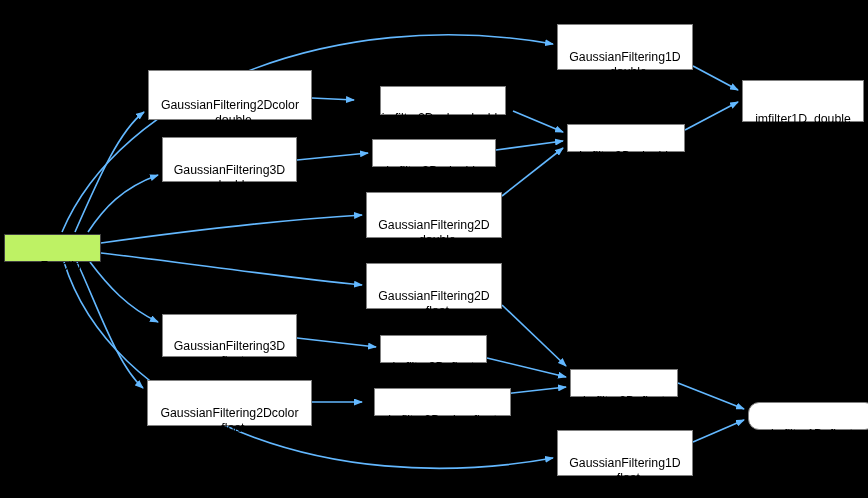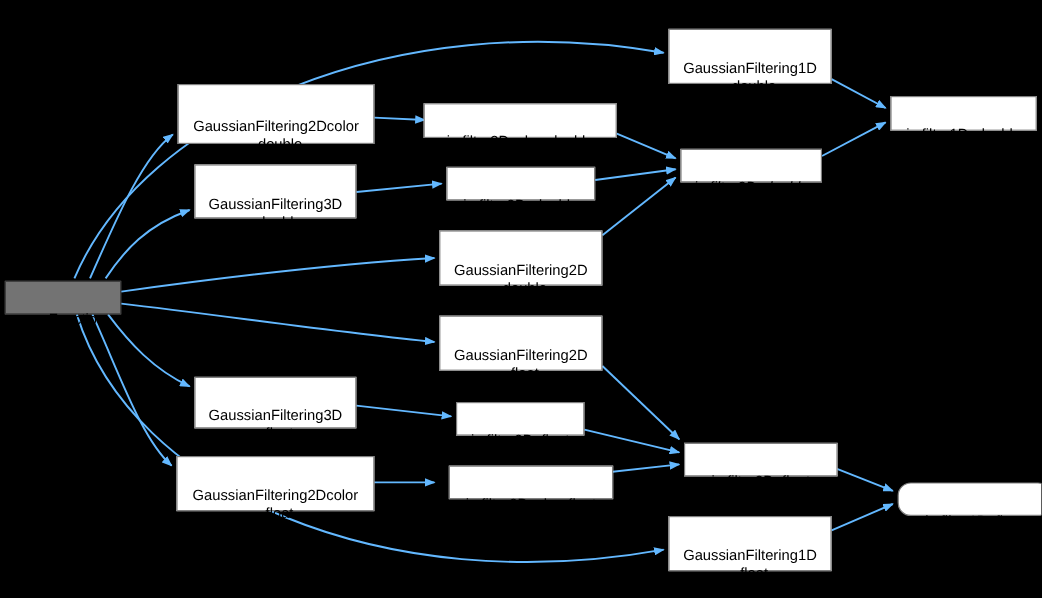--- a/index.html
+++ b/index.html
@@ -35,21 +35,21 @@
     background: #ffffff;
     border: 1px solid #808080;
     color: #000000;
     font-size: 12.3px;
     line-height: 15px;
     letter-spacing: 0px;
     white-space: pre-line;
     z-index: 5;
   }
   .graph-node.root-node {
-    background: #737373;
+    background: #bef264;
     border: 1px solid #404040;
   }
   .node-label {
     display: block;
     padding: 0 4px;
     white-space: pre-line;
     margin-top: 36px;
   }
 </style>
 </head>
@@ -100,23 +100,23 @@
       <div class="graph-node" style="left: 366px; top: 263px; width: 136px; height: 46px;"><span class="node-label">GaussianFiltering2D
 _float</span></div>
       <div class="graph-node" style="left: 162px; top: 314px; width: 135px; height: 43px;"><span class="node-label">GaussianFiltering3D
 _float</span></div>
       <div class="graph-node" style="left: 147px; top: 380px; width: 165px; height: 46px;"><span class="node-label">GaussianFiltering2Dcolor
 _float</span></div>
       <div class="graph-node" style="left: 557px; top: 24px; width: 136px; height: 46px;"><span class="node-label">GaussianFiltering1D
 _double</span></div>
       <div class="graph-node" style="left: 557px; top: 430px; width: 136px; height: 46px;"><span class="node-label">GaussianFiltering1D
 _float</span></div>
-      <div class="graph-node" style="left: 353px; top: 86px; width: 161px; height: 29px;"><span class="node-label">imfilter2Dcolor_double</span></div>
+      <div class="graph-node" style="left: 380px; top: 86px; width: 126px; height: 29px;"><span class="node-label">imfilter2Dcolor_double</span></div>
       <div class="graph-node" style="left: 372px; top: 139px; width: 124px; height: 28px; text-align: right;"><span class="node-label">imfilter3D_double</span></div>
       <div class="graph-node" style="left: 567px; top: 124px; width: 118px; height: 28px; font-style: italic;"><span class="node-label">imfilter2D_double</span></div>
-      <div class="graph-node" style="left: 742px; top: 80px; width: 122px; height: 29px;"><span class="node-label">imfilter1D_double</span></div>
+      <div class="graph-node" style="left: 742px; top: 80px; width: 122px; height: 42px;"><span class="node-label">imfilter1D_double</span></div>
       <div class="graph-node" style="left: 380px; top: 335px; width: 107px; height: 28px; text-align: right;"><span class="node-label">imfilter3D_float</span></div>
       <div class="graph-node" style="left: 374px; top: 388px; width: 137px; height: 28px;"><span class="node-label">imfilter2Dcolor_float</span></div>
-      <div class="graph-node" style="left: 570px; top: 369px; width: 128px; height: 28px; justify-content: center;"><span class="node-label">imfilter2D_float</span></div>
+      <div class="graph-node" style="left: 570px; top: 369px; width: 108px; height: 28px; justify-content: center;"><span class="node-label">imfilter2D_float</span></div>
       <div class="graph-node" style="left: 748px; top: 402px; width: 128px; height: 28px; border-radius: 11px;"><span class="node-label">imfilter1D_float</span></div>
     </div>
 
 </div>
 
 </body></html>

